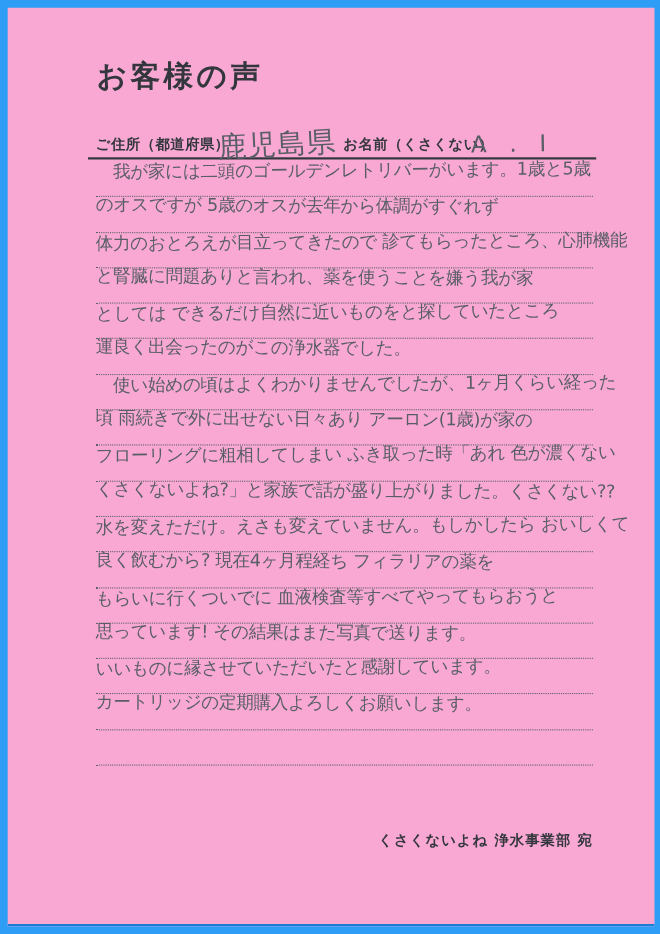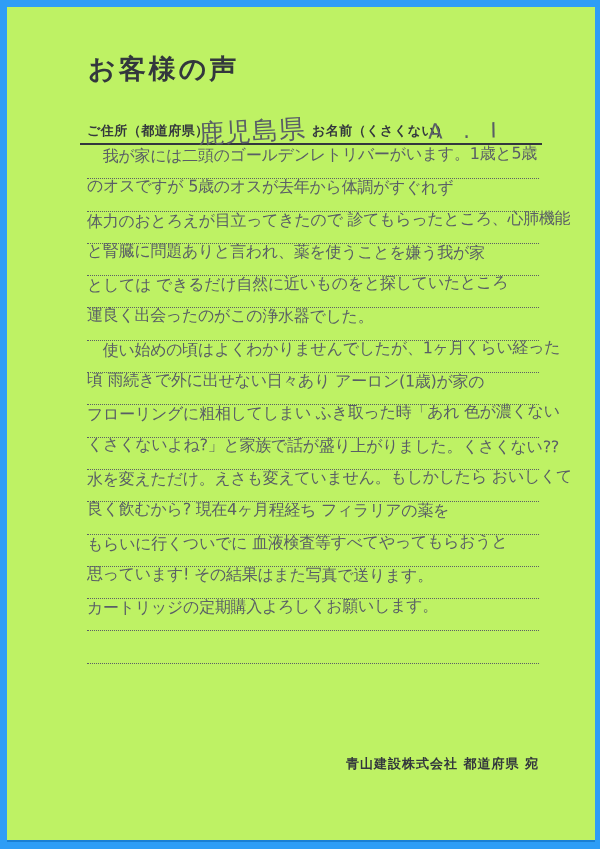--- a/index.html
+++ b/index.html
@@ -10,21 +10,21 @@
     --rule-line:#5c6066;
   }
   *{box-sizing:border-box;}
   html,body{margin:0;padding:0;}
   body{
     width:600px;height:849px;position:relative;background:#fdfdfd;
     font-family:"DejaVu Sans","Liberation Sans",sans-serif;
     overflow:hidden;
   }
   .frame{
-    position:absolute;inset:0;background:#bef264;
+    position:absolute;inset:0;background:#f9a8d4;
     border-style:solid;border-color:var(--frame-blue);
     border-width:7px 5px 7px 7px;
     box-shadow:inset 0 -2px 0 var(--frame-blue-dark);
   }
   .page-title{
     position:absolute;left:81px;top:44px;margin:0;
     font-size:27px;font-weight:bold;letter-spacing:3px;
     color:var(--print-ink);
   }
   .form-row{
@@ -121,22 +121,25 @@
     <div class="line">
         <span class="hand">良く飲むから? 現在4ヶ月程経ち フィラリアの薬を</span>
       </div>
     <div class="line">
         <span class="hand">もらいに行くついでに 血液検査等すべてやってもらおうと</span>
       </div>
     <div class="line">
         <span class="hand">思っています! その結果はまた写真で送ります。</span>
       </div>
     <div class="line">
+        <span class="hand">いいものに縁させていただいたと感謝しています。</span>
+      </div>
+    <div class="line">
         <span class="hand">カートリッジの定期購入よろしくお願いします。</span>
       </div>
     <div class="line">
         <span class="hand"></span>
       </div>
   </div>
 
-  <div class="footer">青山建設株式会社 都道府県 宛</div>
+  <div class="footer">くさくないよね 浄水事業部 宛</div>
 
 </div>
 
 </body></html>

